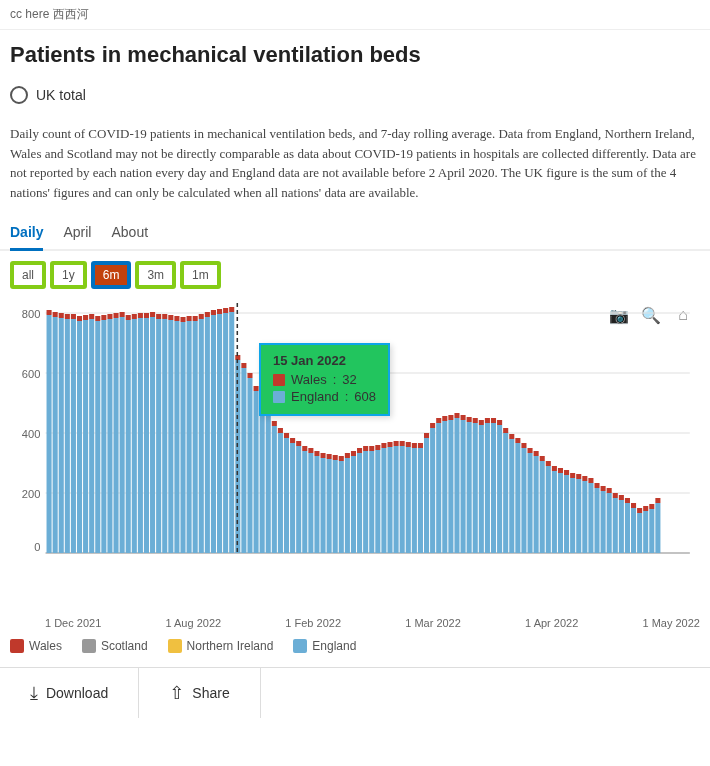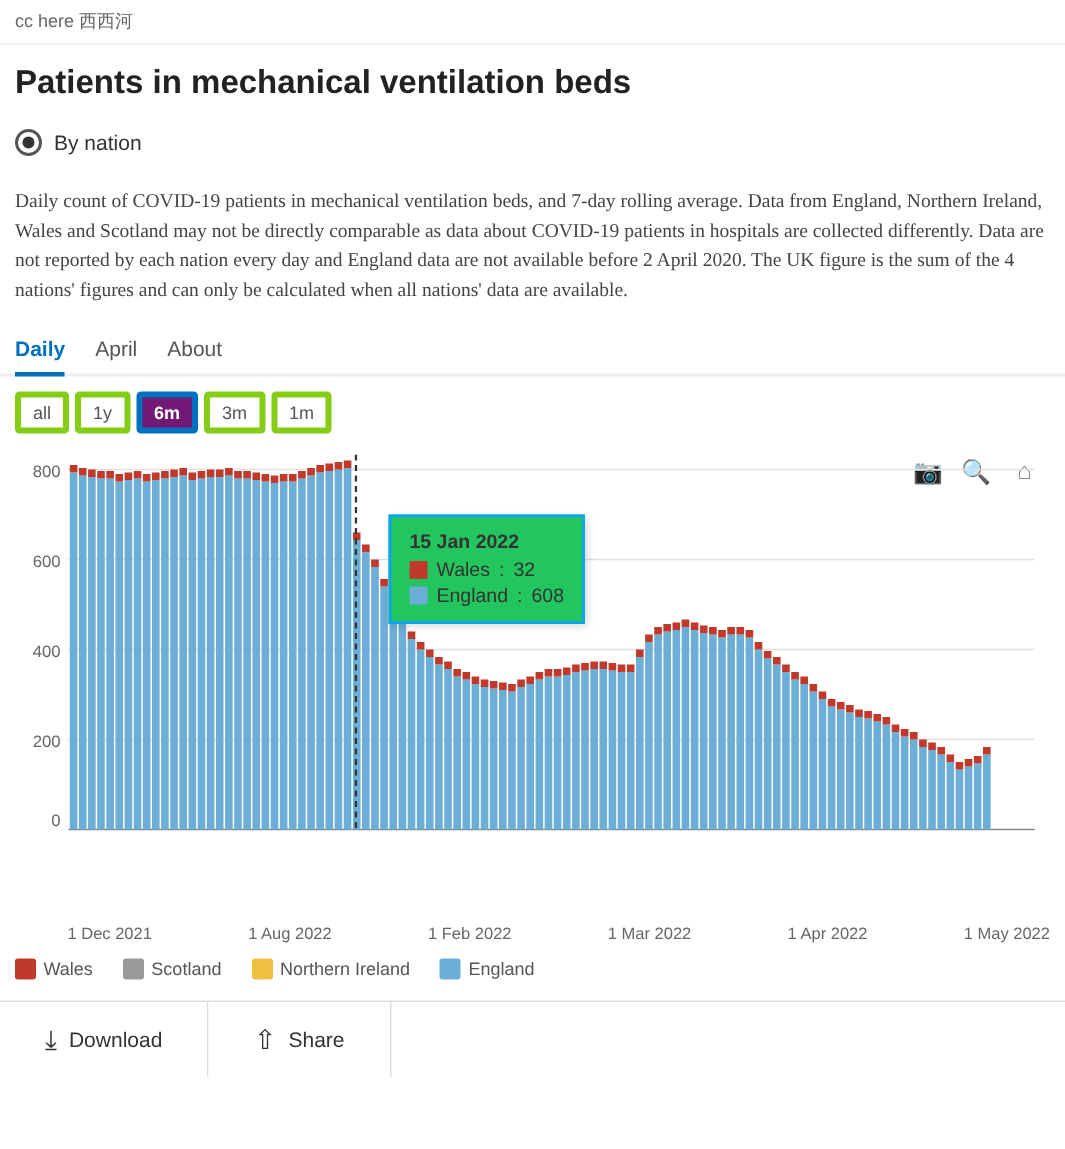--- a/index.html
+++ b/index.html
@@ -86,24 +86,23 @@
     .time-btn {
       padding: 3px 8px;
       border: 4px solid #84cc16;
       border-radius: 3px;
       font-size: 12px;
       cursor: pointer;
       background: #fff;
       color: #555;
     }
     .time-btn.active {
-      background: #701a75;
+      background: #c2410c;
       color: #fff;
       border-color: #0070c0;
-      font-weight: bold;
     }
     .chart-container {
       position: relative;
       padding: 10px 10px 0 10px;
       height: 320px;
     }
     .chart-icons {
       position: absolute;
       top: 10px;
       right: 15px;
@@ -210,22 +209,22 @@
 <body>
 
 <div class="top-bar">
   <span>cc here 西西河</span>
 </div>
 
 <div class="page-title">Patients in mechanical ventilation beds</div>
 
 <div class="radio-group">
   <div class="radio-item">
-    <div class="radio-circle selected"></div>
-    <span>By nation</span>
+    <div class="radio-circle"></div>
+    <span>UK total</span>
   </div>
 </div>
 
 <div class="description">Daily count of COVID-19 patients in mechanical ventilation beds, and 7-day rolling average. Data from England, Northern Ireland, Wales and Scotland may not be directly comparable as data about COVID-19 patients in hospitals are collected differently. Data are not reported by each nation every day and England data are not available before 2 April 2020. The UK figure is the sum of the 4 nations' figures and can only be calculated when all nations' data are available.</div>
 
 <div class="tabs">
   <div class="tab active">Daily</div>
   <div class="tab">April</div>
   <div class="tab">About</div>
 </div>

